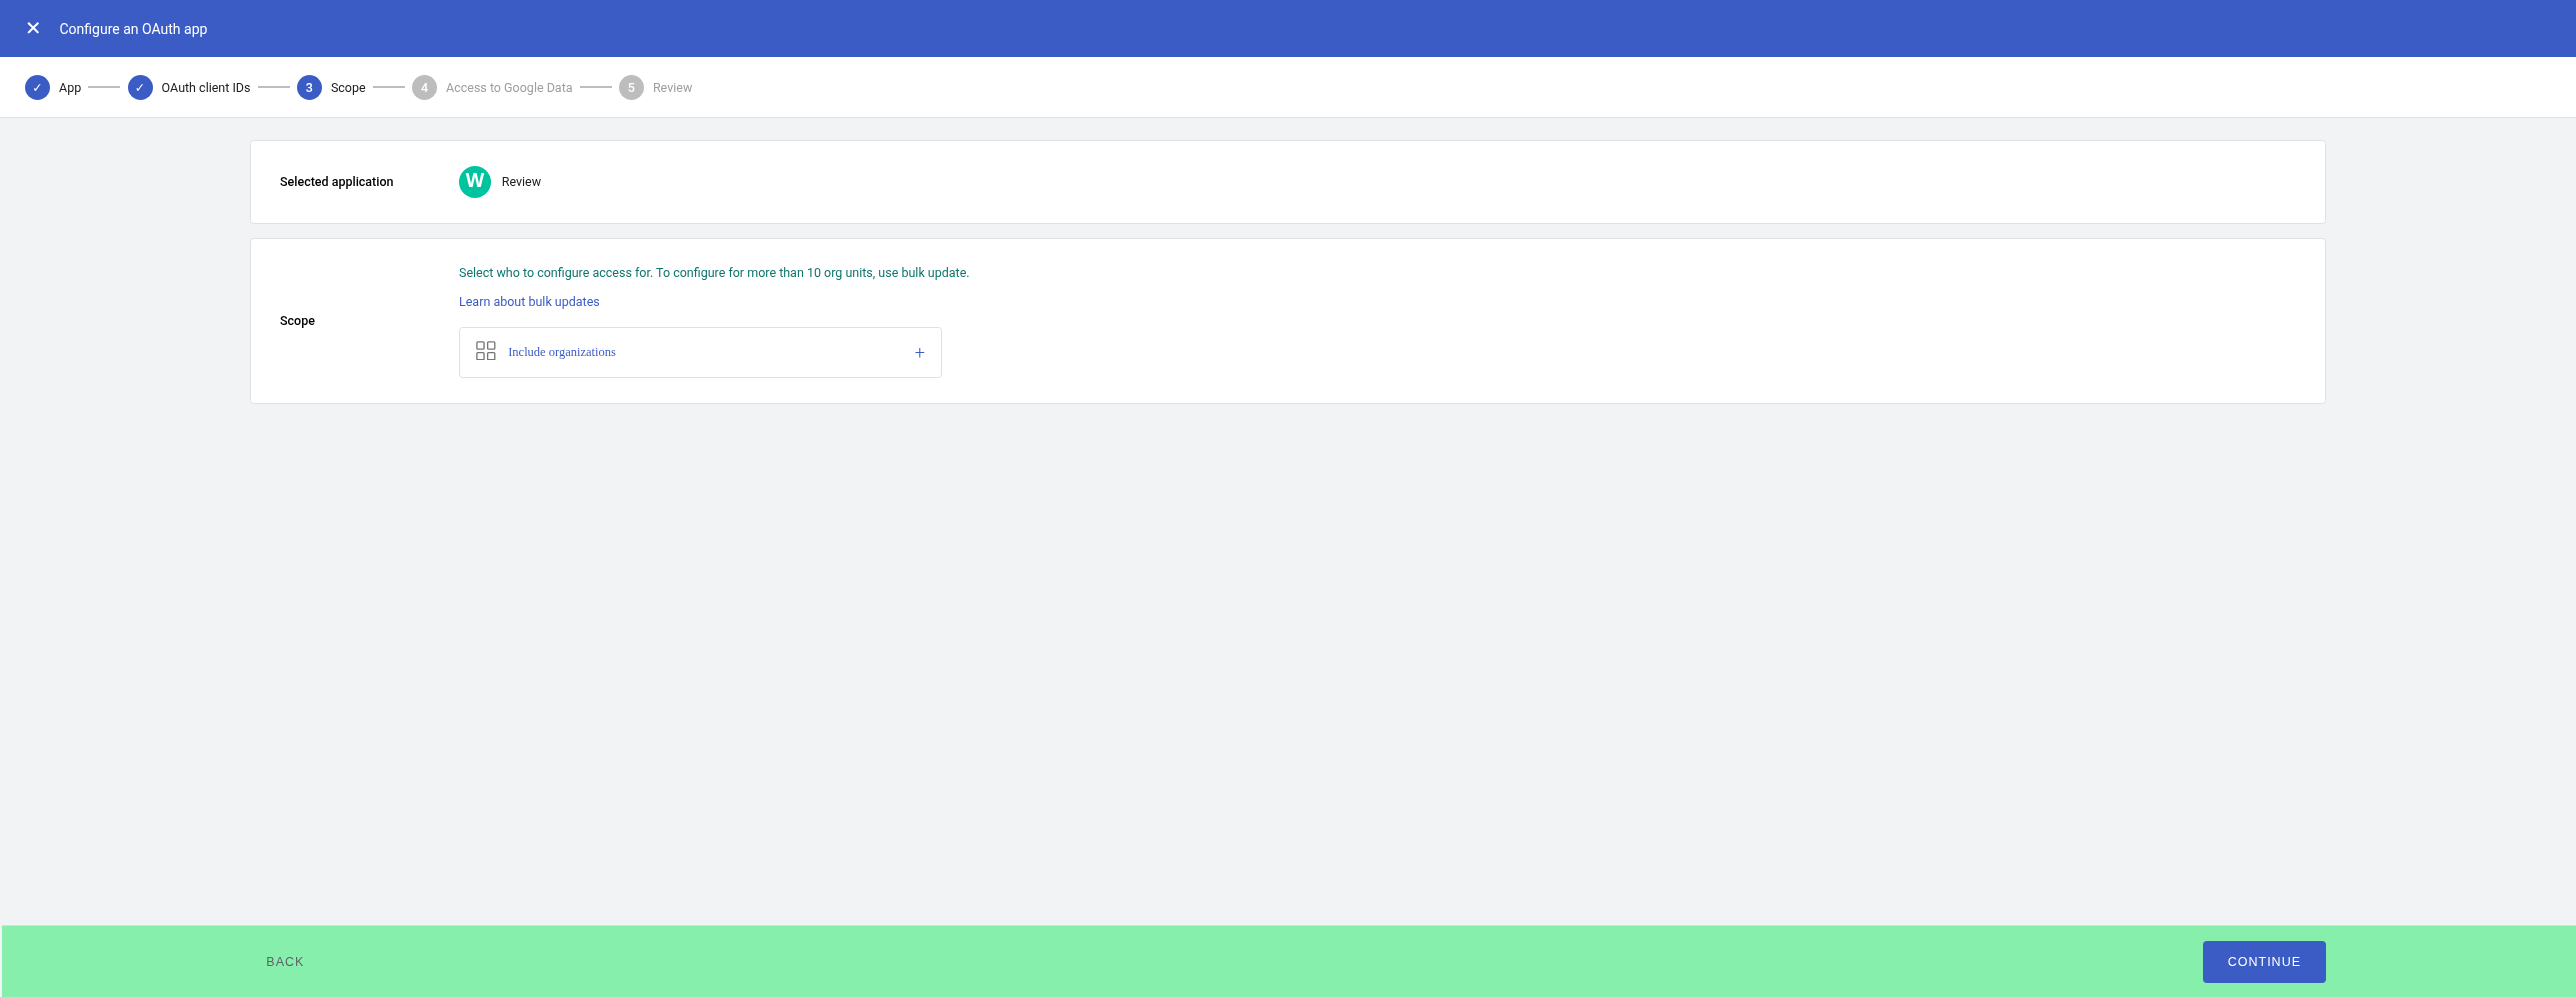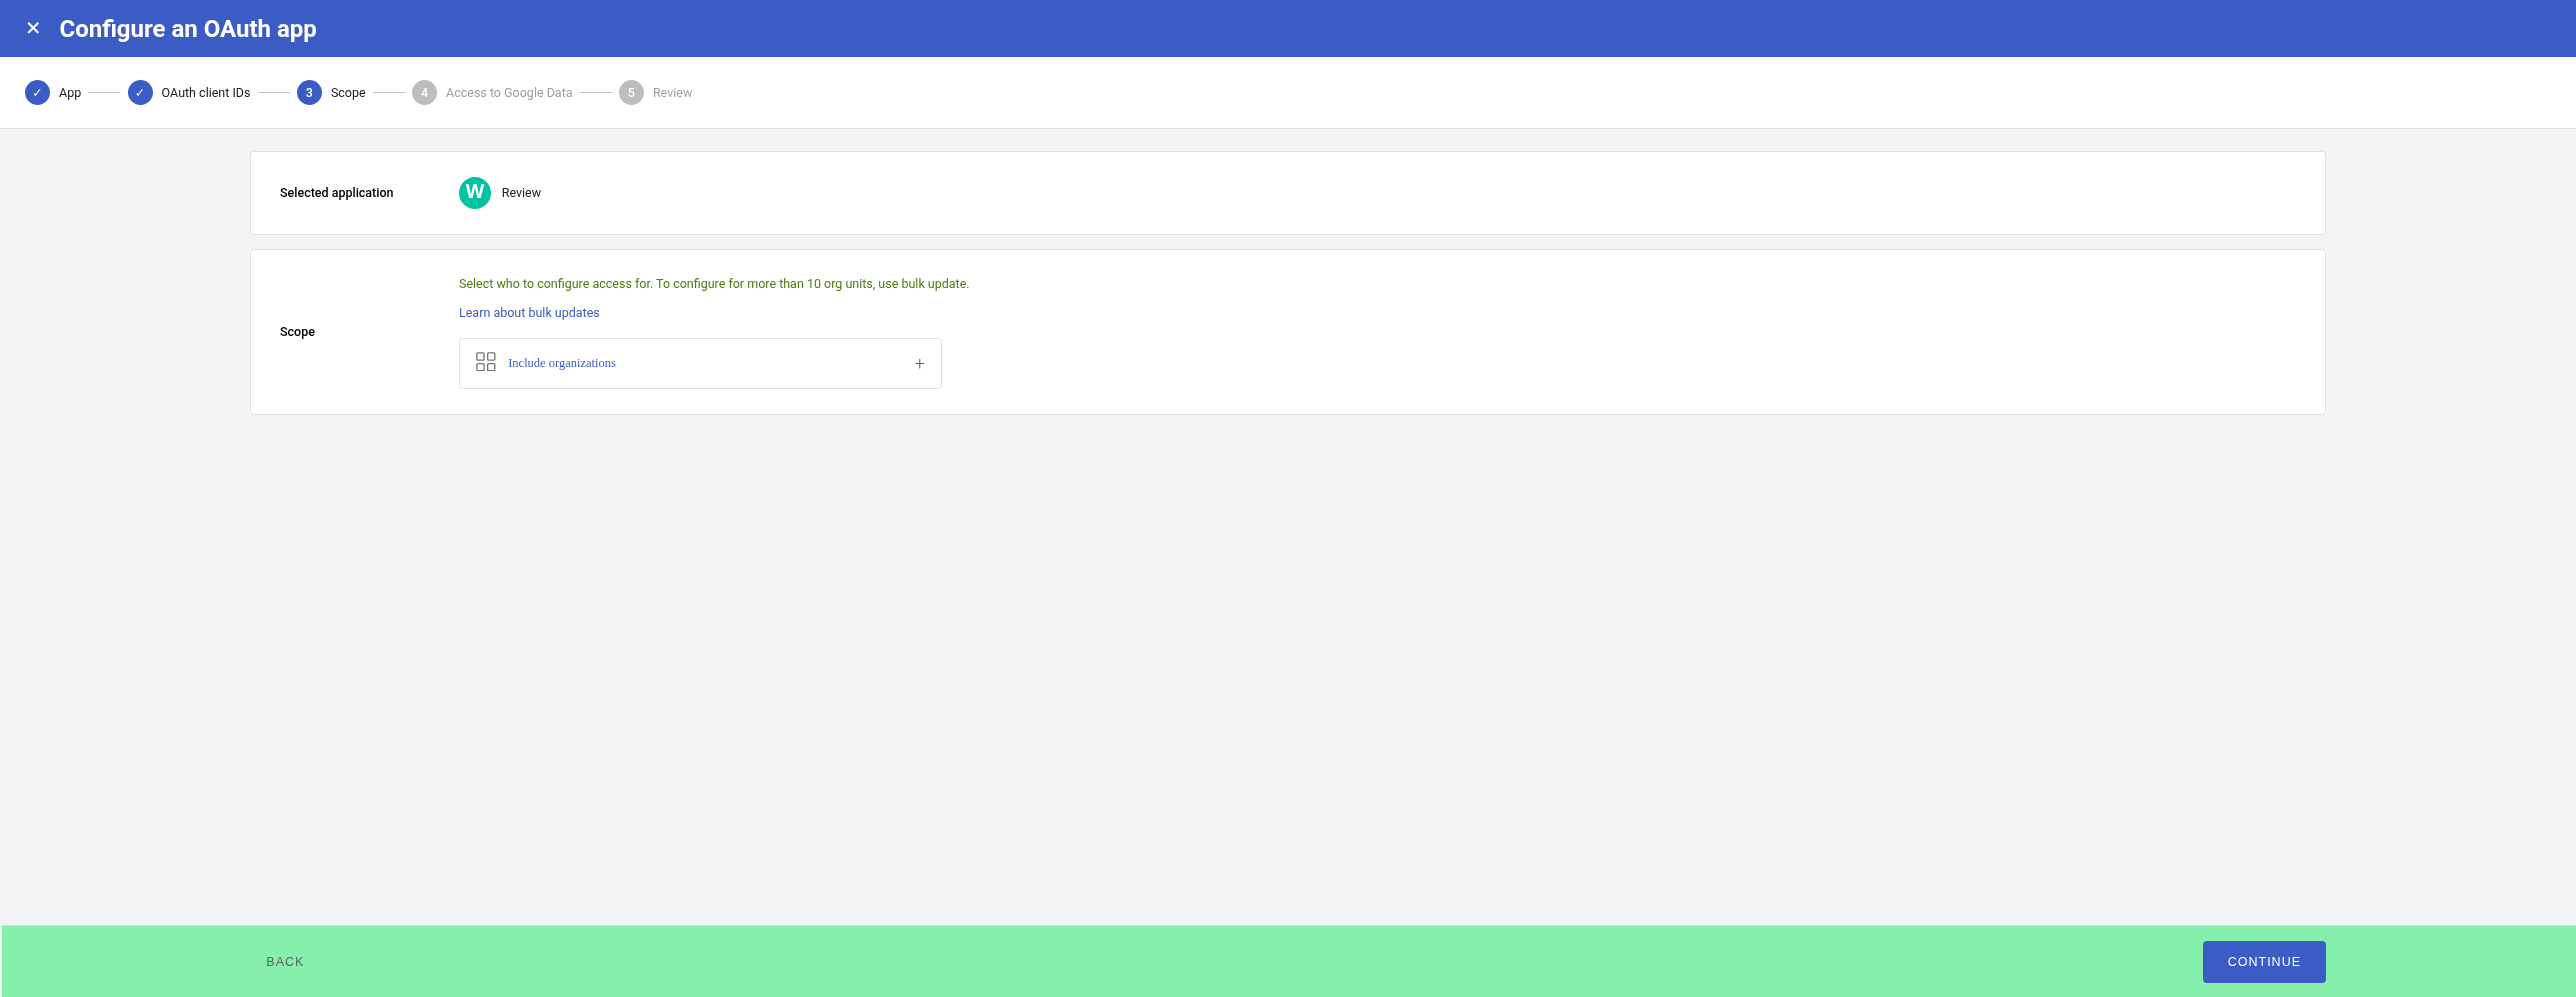--- a/index.html
+++ b/index.html
@@ -15,31 +15,31 @@
     }
     .header-close {
       color: white;
       font-size: 19.7px;
       cursor: pointer;
       margin-right: 18px;
       line-height: 1;
     }
     .header-title {
       color: white;
-      font-size: 24px;
-      font-weight: 700;
+      font-size: 14px;
+      font-weight: 400;
     }
 
     
     .stepper {
       background: white;
       display: flex;
       align-items: center;
       padding: 4px 25px;
-      height: 72px;
+      height: 61px;
       border-bottom: 0.9px solid #e0e0e0;
     }
     .step {
       display: flex;
       align-items: center;
       gap: 9px;
     }
     .step-circle {
       width: 25px;
       height: 25px;
@@ -123,21 +123,21 @@
       height: 32px;
     }
     .app-name {
       font-size: 12.5px;
       color: #212121;
     }
 
     
     .scope-desc {
       font-size: 12.5px;
-      color: #4d7c0f;
+      color: #0f766e;
       margin-bottom: 10.7px;
       line-height: 1.5;
     }
     .bulk-link {
       color: #3c5cc5;
       font-size: 12.5px;
       cursor: pointer;
       text-decoration: none;
       display: inline-block;
       margin-bottom: 18px;

